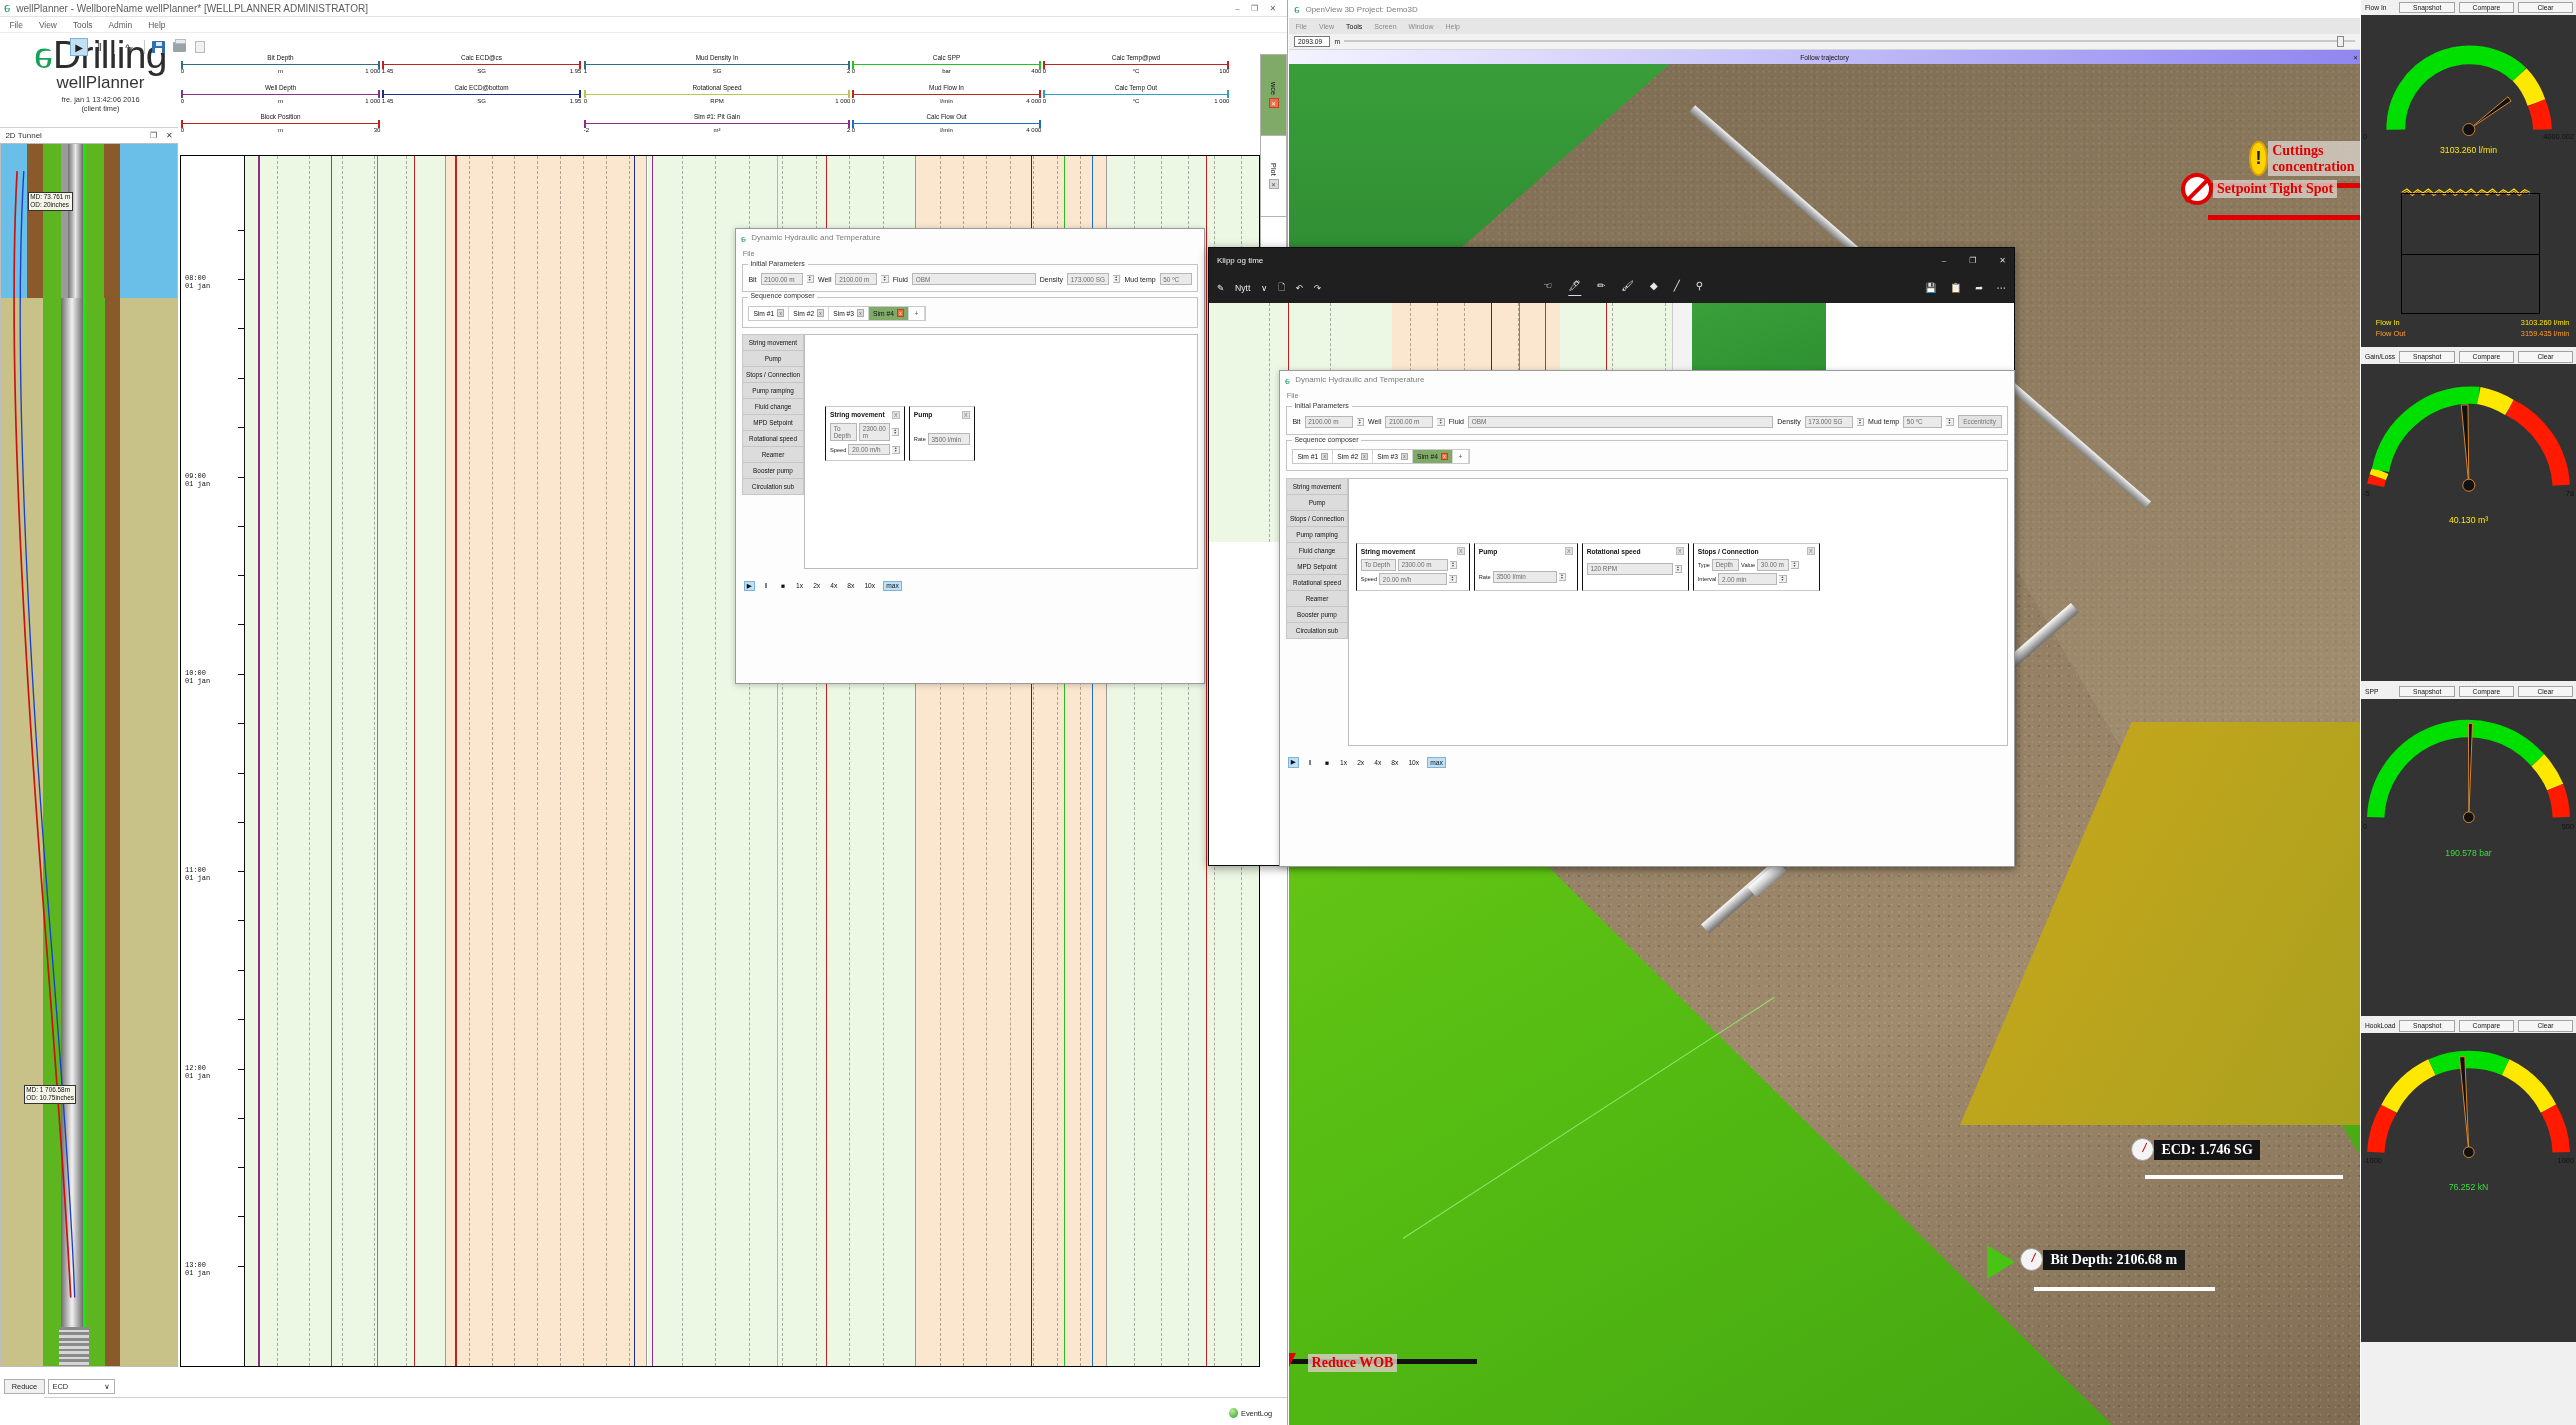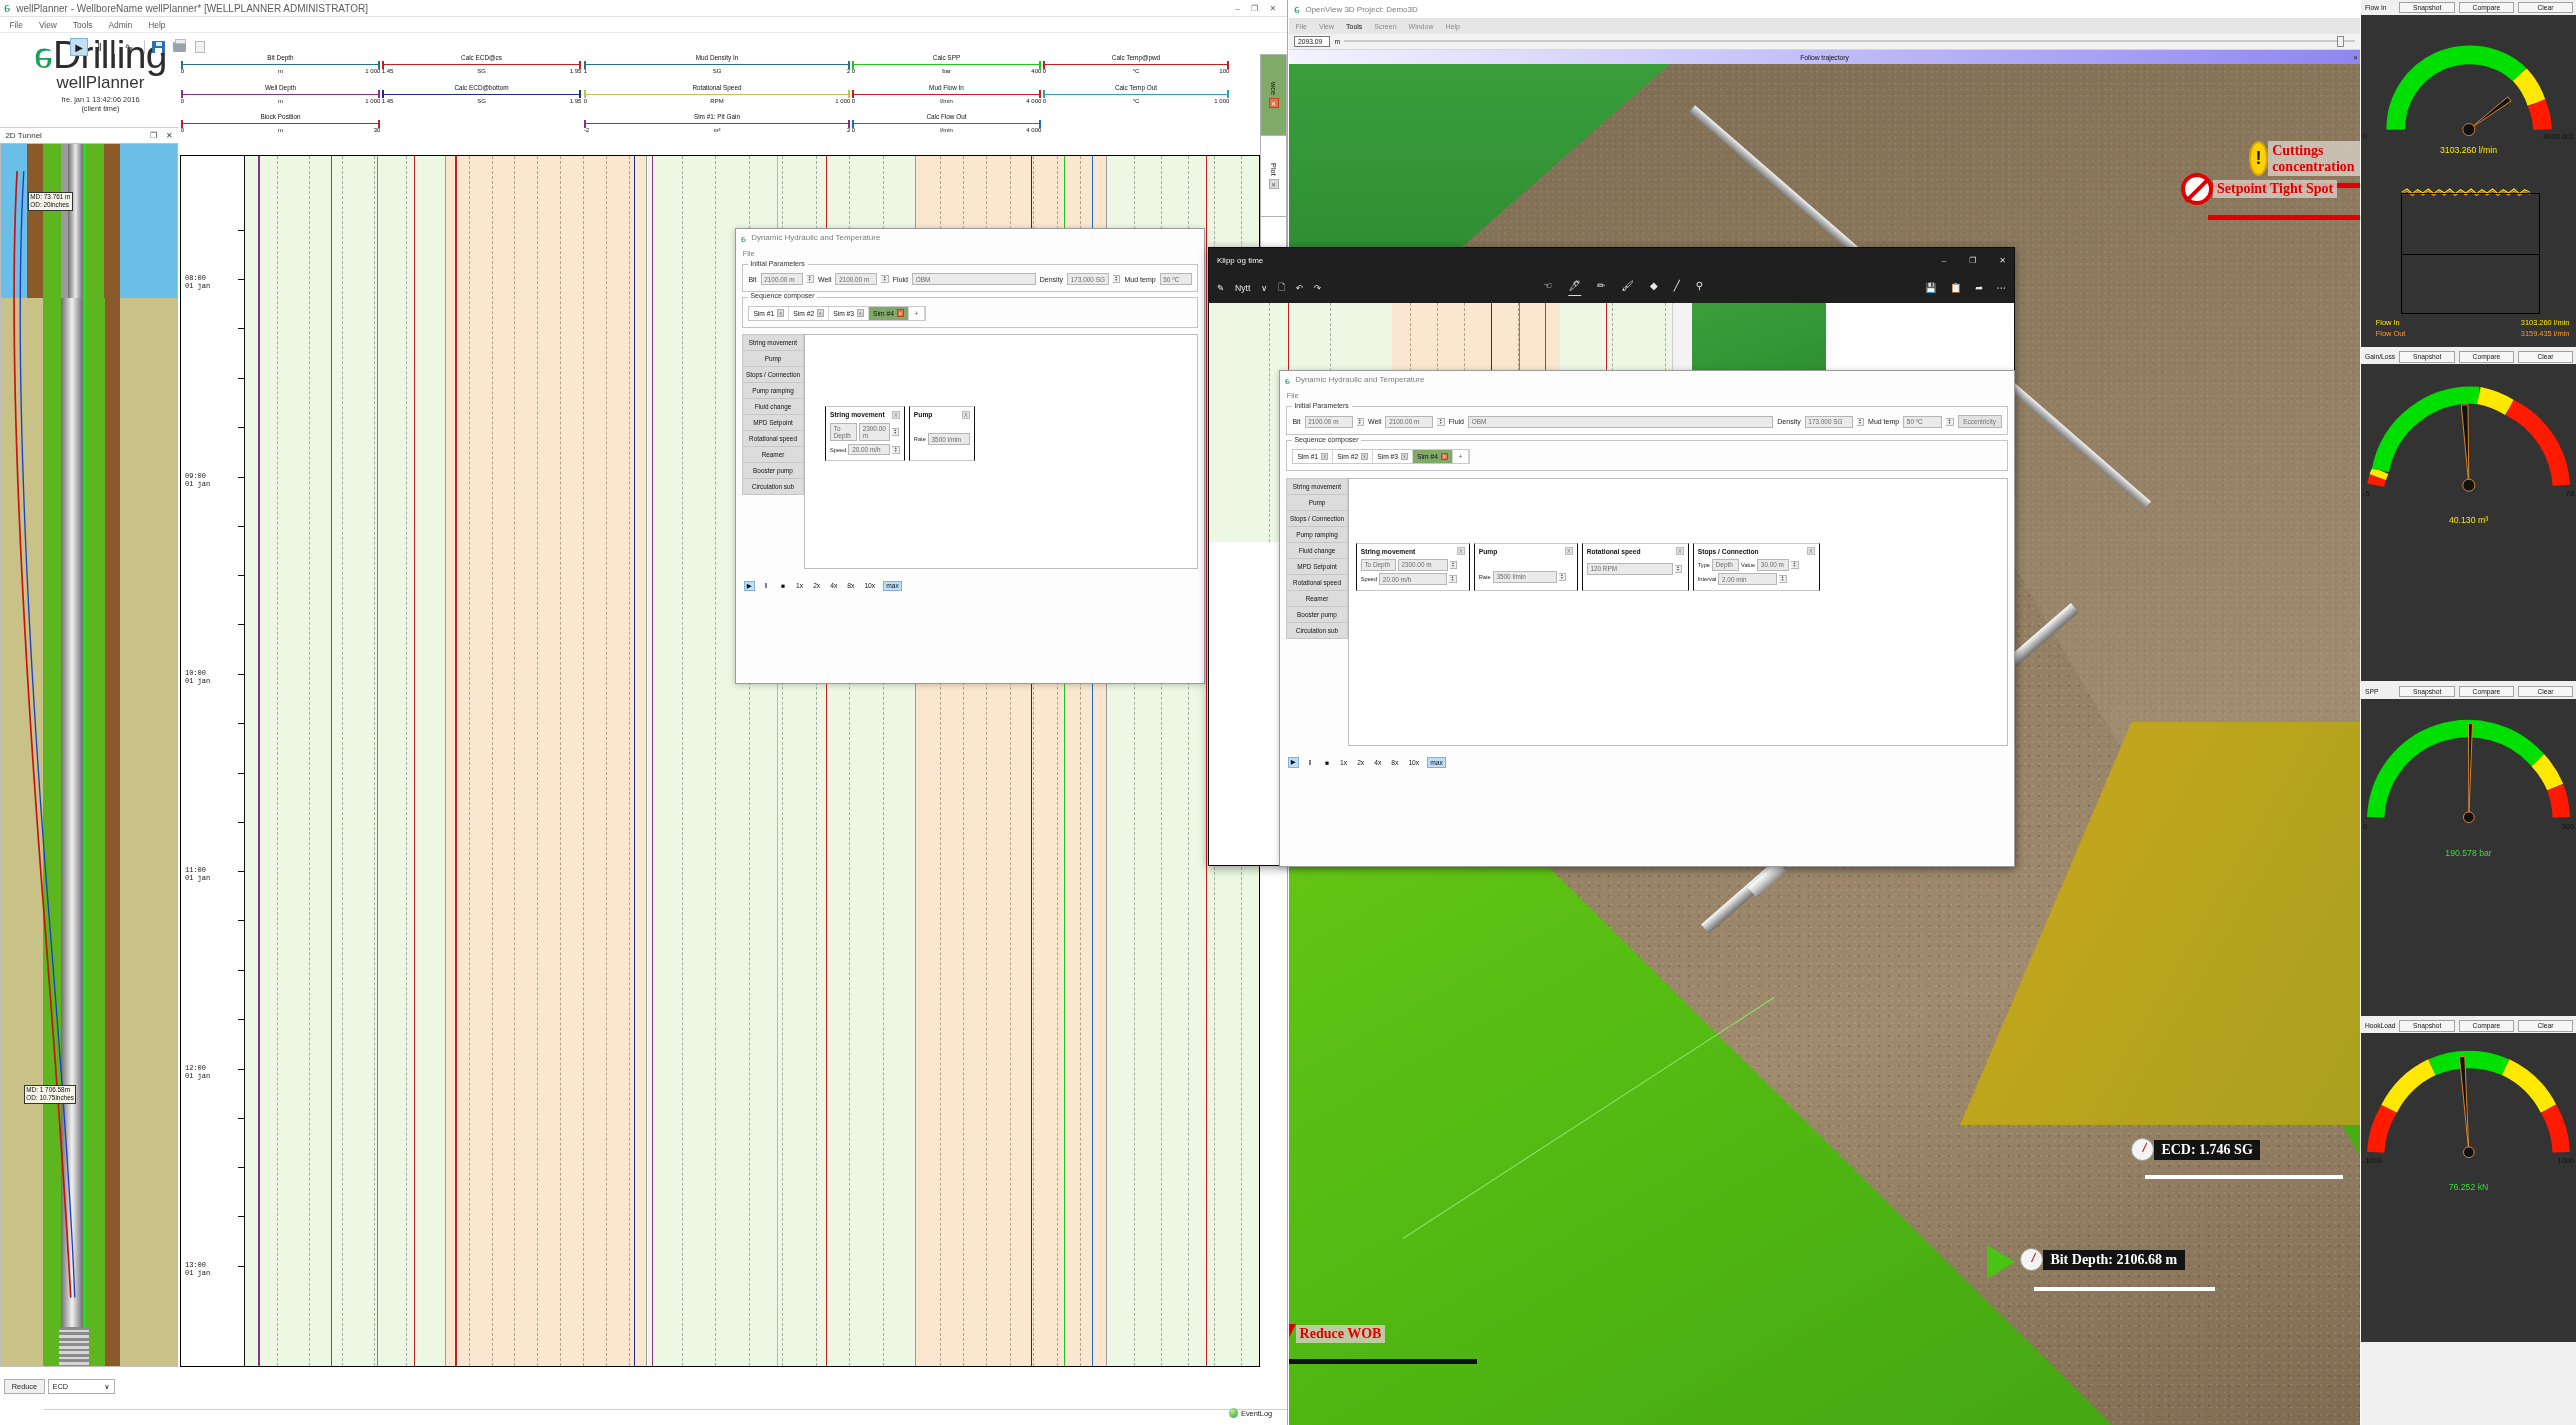--- a/index.html
+++ b/index.html
@@ -96,21 +96,21 @@
   .curve { position:absolute; top:0; bottom:0; width:1.3px; }
   .rightstrip { position:absolute; right:0; top:54px; width:27px; bottom:58px; }
   .vtab { width:27px; border:0.7px solid #b2b2b2; border-bottom:none; background:#fff;
       display:flex; flex-direction:column; align-items:center; justify-content:center;
       padding:6px 0; gap:3.4px; }
   .vtab.act { background:#7faa68; }
   .vtab-txt { writing-mode:vertical-rl; font-size:7.4px; color:#111; }
   .vtab-x { width:10px; height:10px; background:#dcdcdc; border:0.7px solid #a9a9a9;
       font-size:6px; display:flex; align-items:center; justify-content:center; color:#555;}
   .vtab.act .vtab-x { background:#e8714a; border-color:#c3441c; color:#fff; }
-  .wp-status { position:absolute; left:0; right:0; bottom:0; height:16px;
+  .wp-status { position:absolute; left:0; right:0; bottom:0; height:28px;
       background:#fff; border-top:0.7px solid #cfcfcf;margin-left:44px; }
   .evlog { position:absolute; right:14.8px; bottom:6.7px; display:flex;
       align-items:center; gap:3.4px; font-size:7.4px; color:#222; }
   .evlog-dot { width:8.7px;height:10px;border-radius:50%;
       background:radial-gradient(circle at 35% 30%, #b8f09a, #2e9b2a); }
 
   
   .ov-window { position:absolute; left:1289px; top:0; width:1071px; height:1425px;
       background:#fff; }
   .ov-title { height:19px; display:flex; align-items:center; padding:0 5.4px;
@@ -714,21 +714,21 @@
       </div>
       <div class="ann-white-bar" style="left:856px;top:1111px;width:198px;"></div>
 
       <div class="ann-marker" style="left:731px;top:1184px;">
         <div class="gauge-pin"></div>
         <div class="ann-dark">Bit Depth: 2106.68 m</div>
       </div>
       <div class="ann-white-bar" style="left:745px;top:1223px;width:181px;"></div>
       <div class="bit-arrow" style="position:absolute;left:698px;top:1181px;"></div>
 
-      <div class="ann-marker" style="left:-13.4px;top:1260px;">
+      <div class="ann-marker" style="left:-13.4px;top:1289px;gap:12px;">
         <div class="tri-down"></div>
         <div class="ann-red">Reduce WOB</div>
       </div>
       <div class="scene-slab" style="left:-13.4px;top:1295px;width:201px;height:5.4px;background:#111;"></div>
     </div>
   </div>
 
   <div class="dlg" style="left:735px;top:228px;width:470px;height:456px;">
     <div class="dlg-title">
       <span class="e">ə</span>

